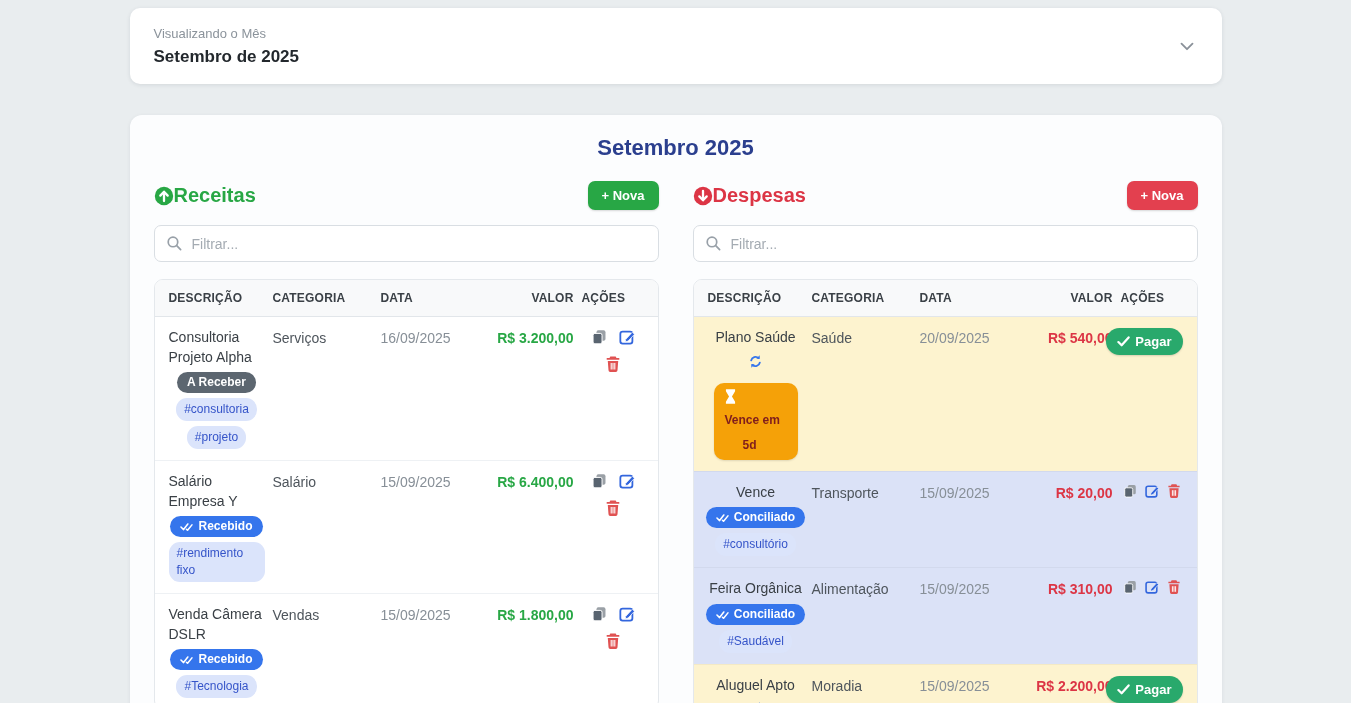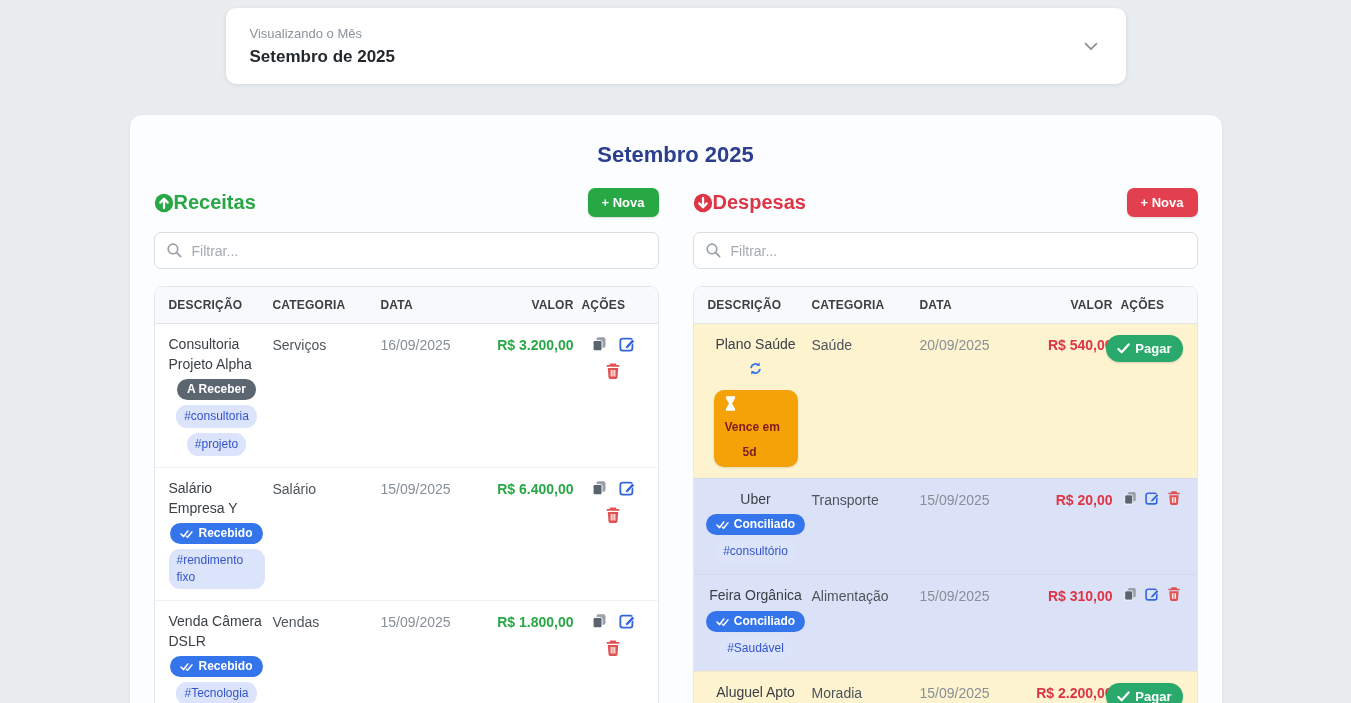--- a/index.html
+++ b/index.html
@@ -3,37 +3,37 @@
 <meta charset="utf-8">
 <style>
   * { margin:0; padding:0; box-sizing:border-box; }
   html,body { width:1351px; height:703px; overflow:hidden; }
   body {
     font-family:"Liberation Sans", sans-serif;
     background:#e9edef;
     color:#343a40;
   }
   .topbar {
-    width:900px; height:76px; margin:8px auto 16px;
+    width:1092px; height:76px; margin:8px auto 16px;
     background:#ffffff; border-radius:10px;
     box-shadow:0 1px 4px rgba(20,30,50,.10);
     display:flex; align-items:center; justify-content:space-between;
     padding:0 24px; cursor:pointer;
   }
   .tb-label { font-size:13px; color:#8b939b; margin-bottom:6px; }
   .tb-value { font-size:17px; font-weight:bold; color:#23282d; }
   .chev svg { width:22px; height:22px; display:block; }
 
   .panel {
     width:1092px; margin:31px auto 0; min-height:600px;
     background:#fcfdfe; border-radius:12px;
     box-shadow:0 1px 4px rgba(20,30,50,.07);
     padding:20px 24px 24px;
   }
-  .panel-title { text-align:center; font-size:22px; font-weight:bold; color:#2b3f8e; margin:7px 0 20px; }
+  .panel-title { text-align:center; font-size:22px; font-weight:bold; color:#2b3f8e; margin:0 0 20px; }
 
   .columns { display:flex; gap:34px; }
   .col { flex:1; min-width:0; }
 
   .col-head { display:flex; align-items:center; justify-content:space-between; margin-bottom:15px; }
   .sec-title { display:flex; align-items:center; font-size:20px; font-weight:800; }
   .sec-title.green { color:#28a745; }
   .sec-title.red { color:#dc3545; }
   .circ-icon svg { width:20px; height:20px; display:block; }
 
@@ -333,21 +333,21 @@
                     <svg viewBox="0 0 14 12" fill="none">
                       <path d="M1.5 6.6 5 10 12.5 1.6" stroke="#fff" stroke-width="2.4" stroke-linecap="round" stroke-linejoin="round"></path>
                     </svg>
                   </span>
                   <span>Pagar</span>
                 </button>
               </div>
             </div>
             <div class="trow row-reconciled">
               <div class="cell cell-desc">
-                <div class="desc-name">Uber</div>
+                <div class="desc-name">Vence</div>
                 <span class="status-pill status-blue">
                   <span class="svg-wrap">
                     <svg viewBox="0 0 16 13" fill="none">
                       <path d="M1.2 7.2 4.4 10.3 9.6 3.4" stroke="#fff" stroke-width="1.9" stroke-linecap="round" stroke-linejoin="round"></path>
                       <path d="M8 10l1.3 1.1 5.4-6.6" stroke="#fff" stroke-width="1.9" stroke-linecap="round" stroke-linejoin="round"></path>
                     </svg>
                   </span>
                   <span>Conciliado</span>
                 </span>
                 <span class="tag">#consultório</span>

